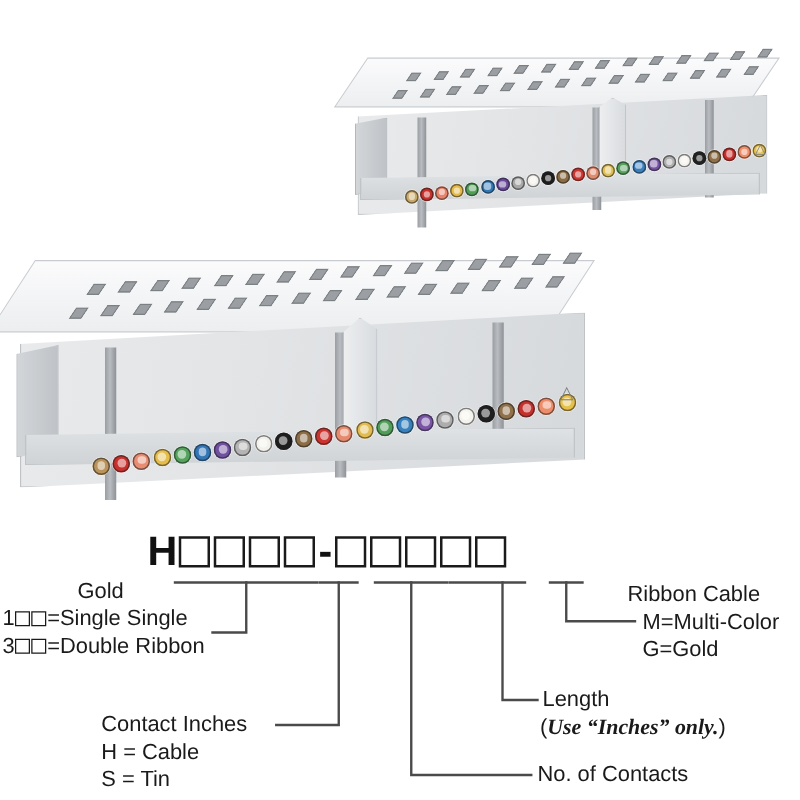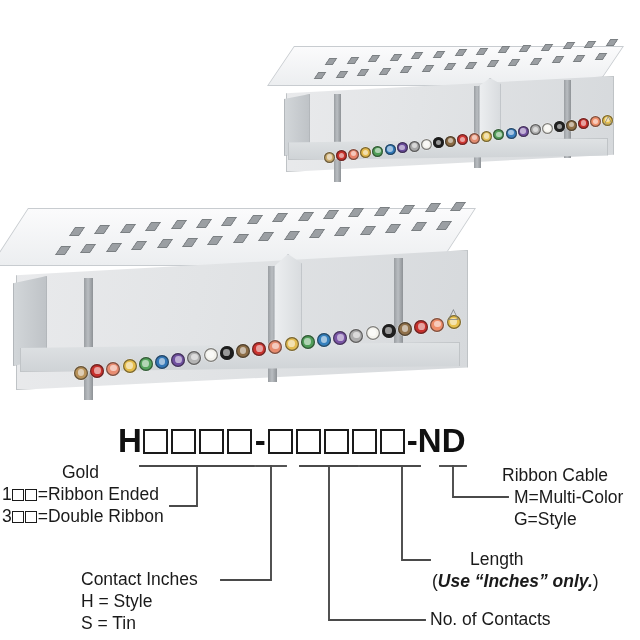--- a/index.html
+++ b/index.html
@@ -103,21 +103,21 @@
   
   .lbl{
     position:absolute;font-size:17.5px;line-height:19px;
     color:#1a1a1a;white-space:nowrap;
   }
   .inbox{
     display:inline-block;width:12px;height:12px;
     border:1.6px solid #1a1a1a;box-sizing:border-box;
     background:#fff;vertical-align:-1px;margin:0 .5px;
   }
-  .bi{font-weight:bold;font-style:italic;}
+  .bi{font-weight:bold;font-style:italic;font-family:Liberation Serif, serif;}
 </style>
 </head>
 <body>
 
 <div id="photo">
 
   <div class="ribbon" id="ribbon-a" style="left: -40px; top: -96px; width: 560px; height: 210px; transform: rotate(29deg);"></div>
 
   <div class="ribbon" id="ribbon-b" style="left: -150px; top: 86px; width: 520px; height: 210px; transform: rotate(29deg);"></div>
 
@@ -379,21 +379,20 @@
     <span class="box"></span>
     <span class="box"></span>
     <span class="box"></span>
     <span class="box"></span>
     <span class="dash">-</span>
     <span class="box"></span>
     <span class="box"></span>
     <span class="box"></span>
     <span class="box"></span>
     <span class="box"></span>
-    <span class="lit">-ND</span>
   </div>
 </div>
 
 <svg id="leads" viewBox="0 0 640 640">
   <g stroke="#4a4a4a" stroke-width="1.9" fill="none" stroke-linecap="square">
 
     <path d="M140 466 L254 466"></path>
     <path d="M197 466 L197 506 L170 506"></path>
 
     <path d="M256 466 L286 466"></path>
@@ -405,32 +404,32 @@
     <path d="M360 466 L420 466"></path>
     <path d="M402 466 L402 560 L430 560"></path>
 
     <path d="M440 466 L466 466"></path>
     <path d="M453 466 L453 497 L508 497"></path>
   </g>
 </svg>
 
 <div class="lbl" style="left:62px;top:463px;">Gold</div>
 <div class="lbl" style="left:2px;top:485px;">
-  <span>1</span><span class="inbox"></span><span class="inbox"></span><span>=Ribbon Ended</span>
+  <span>1</span><span class="inbox"></span><span class="inbox"></span><span>=Single Single</span>
 </div>
 <div class="lbl" style="left:2px;top:507px;">
   <span>3</span><span class="inbox"></span><span class="inbox"></span><span>=Double Ribbon</span>
 </div>
 
 <div class="lbl" style="left:81px;top:570px;">Contact Inches</div>
-<div class="lbl" style="left:81px;top:592px;">H = Style</div>
+<div class="lbl" style="left:81px;top:592px;">H = Cable</div>
 <div class="lbl" style="left:81px;top:614px;">S = Tin</div>
 
 <div class="lbl" style="left:502px;top:466px;">Ribbon Cable</div>
 <div class="lbl" style="left:514px;top:488px;">M=Multi-Color</div>
-<div class="lbl" style="left:514px;top:510px;">G=Style</div>
-
-<div class="lbl" style="left:434px;top:550px;margin-left:36px;">Length</div>
+<div class="lbl" style="left:514px;top:510px;">G=Gold</div>
+
+<div class="lbl" style="left:434px;top:550px;">Length</div>
 <div class="lbl" style="left:432px;top:572px;">
   <span>(</span><span class="bi">Use “Inches” only.</span><span>)</span>
 </div>
 
 <div class="lbl" style="left:430px;top:610px;">No. of Contacts</div>
 
 </body></html>

